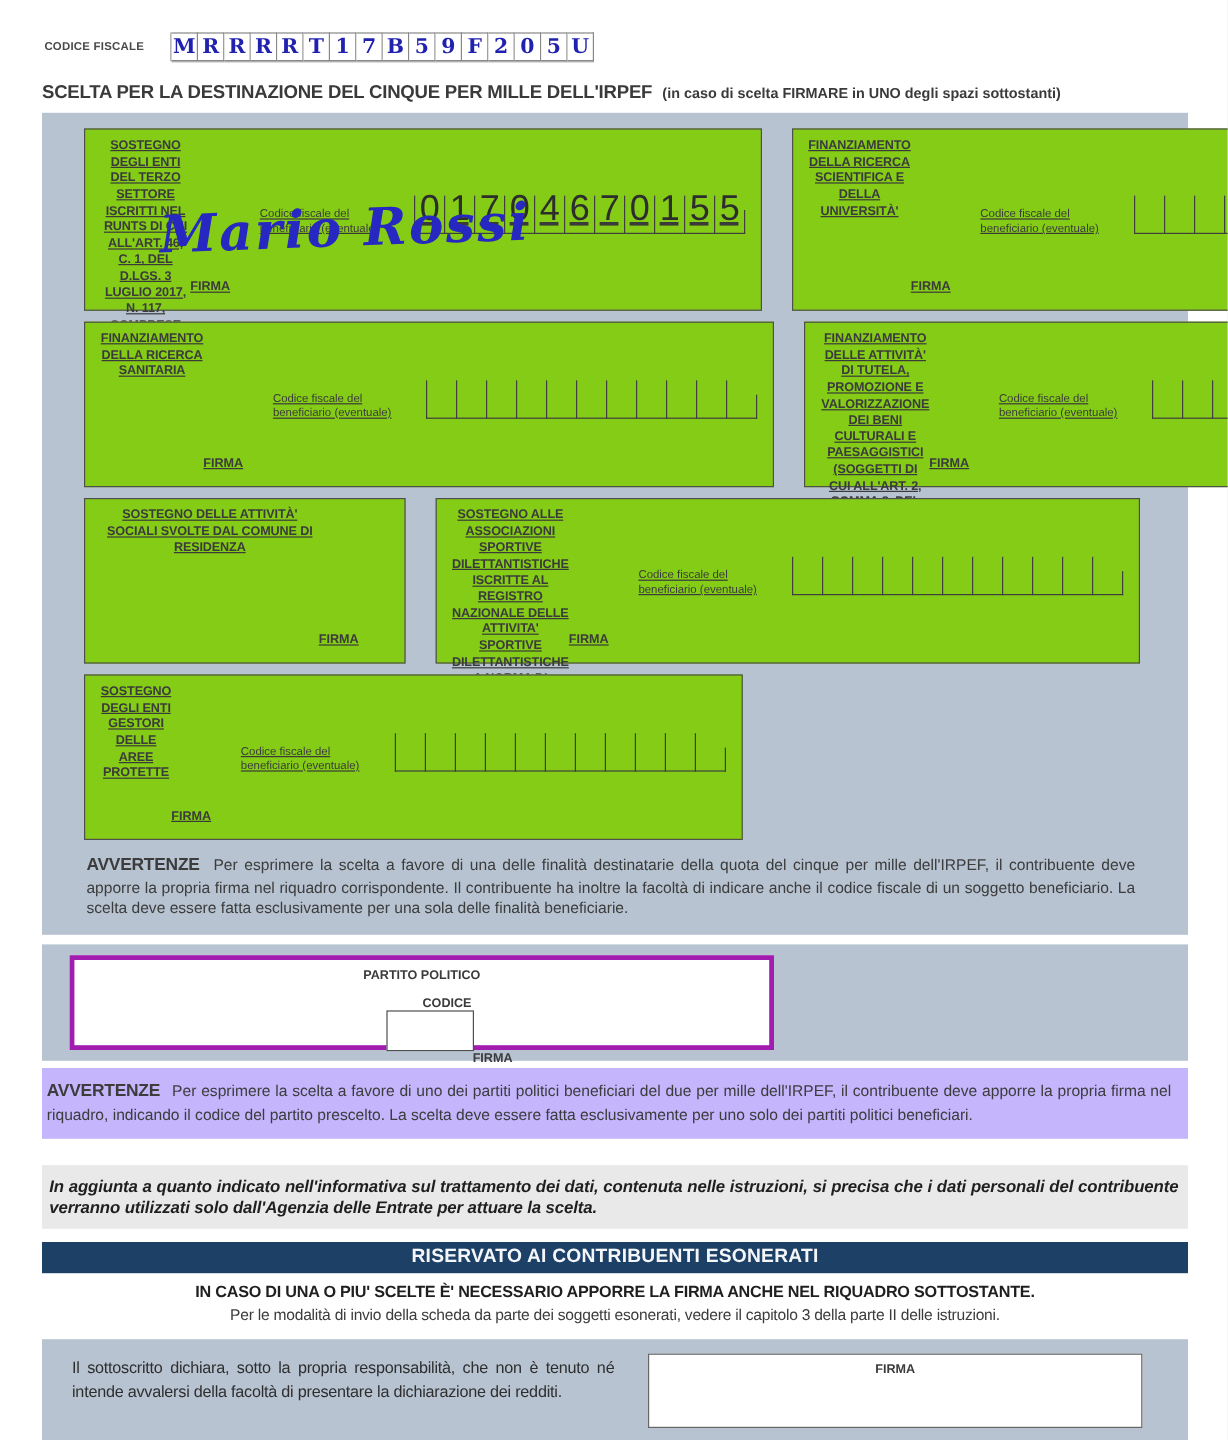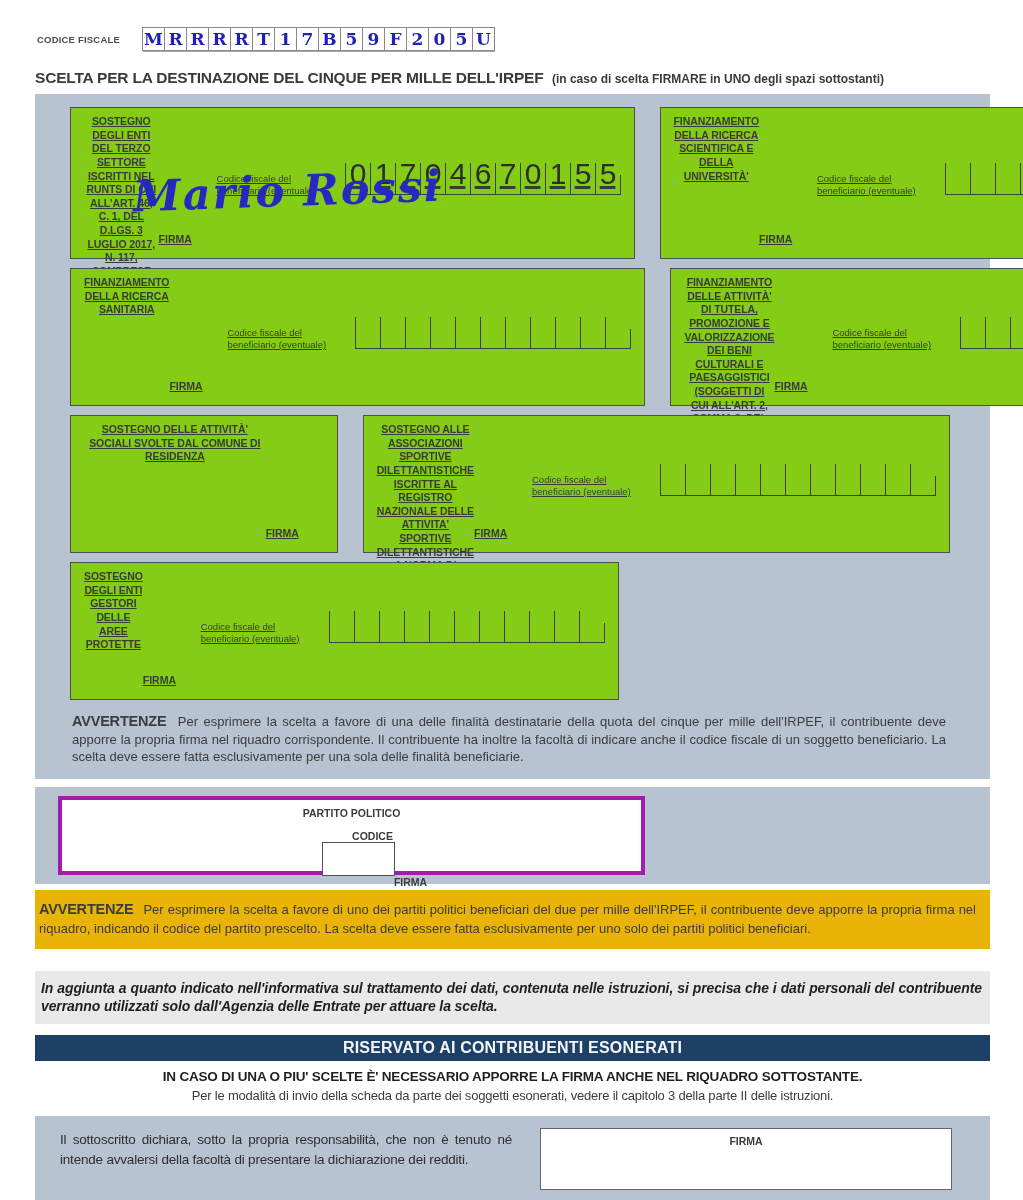--- a/index.html
+++ b/index.html
@@ -61,21 +61,21 @@
   
   .sec2 { margin-top:8px; padding:9px 0 9px 23px; }
   .pbox { background:#fff; border:4px solid #a21caf; width:587px; height:79px; padding:7px 14px; position:relative; }
   .pbox .title { text-align:center; font-weight:bold; font-size:10.5px; color:#3b3b3b; }
   .pbox .row { display:flex; align-items:center; margin-top:11px;flex-direction:column; }
   .pbox .clabel { font-size:10.5px; font-weight:bold; color:#3b3b3b; margin-left:42px; }
   .code-rect { width:73px; height:34px; border:1.5px solid #4f4f4f; background:#fff; margin-left:14px; }
   .pbox .flabel { font-size:10.5px; font-weight:bold; color:#3b3b3b; margin-left:118px; }
   .pbox .dotline { max-width:172px; margin-left:14px; }
 
-  .avv-band { margin-top:6px; background:#eab308; padding:10px 14px 12px 4px; font-size:13px; line-height:1.32; color:#3c3c3c; text-align:justify; }
+  .avv-band { margin-top:6px; background:#c4b5fd; padding:10px 14px 12px 4px; font-size:13px; line-height:1.32; color:#3c3c3c; text-align:justify; }
   .avv-band b { font-size:14.5px; letter-spacing:-0.2px; padding-right:6px; }
 
   
   .privacy { margin-top:22px; background:#e9e9e9; padding:8px 8px 9px 6px; font-size:14px; font-weight:bold; font-style:italic; color:#1f1f1f; line-height:1.3; text-align:justify; letter-spacing:-0.1px; }
 
   
   .banner { margin-top:11px; background:#1d4067; color:#f4f6f9; height:26px; display:flex; align-items:center; justify-content:center; font-size:16px; font-weight:bold; letter-spacing:0.2px; }
   .eso-line1 { margin-top:8px; text-align:center; font-size:13.5px; font-weight:bold; color:#1f1f1f; letter-spacing:-0.2px; }
   .eso-line2 { margin-top:4px; text-align:center; font-size:13px; color:#3c3c3c; letter-spacing:-0.2px; }
   .eso-box { margin-top:13px; background:#b7c3d1; height:86px; padding:12px 38px 12px 25px; display:flex; align-items:stretch; }

